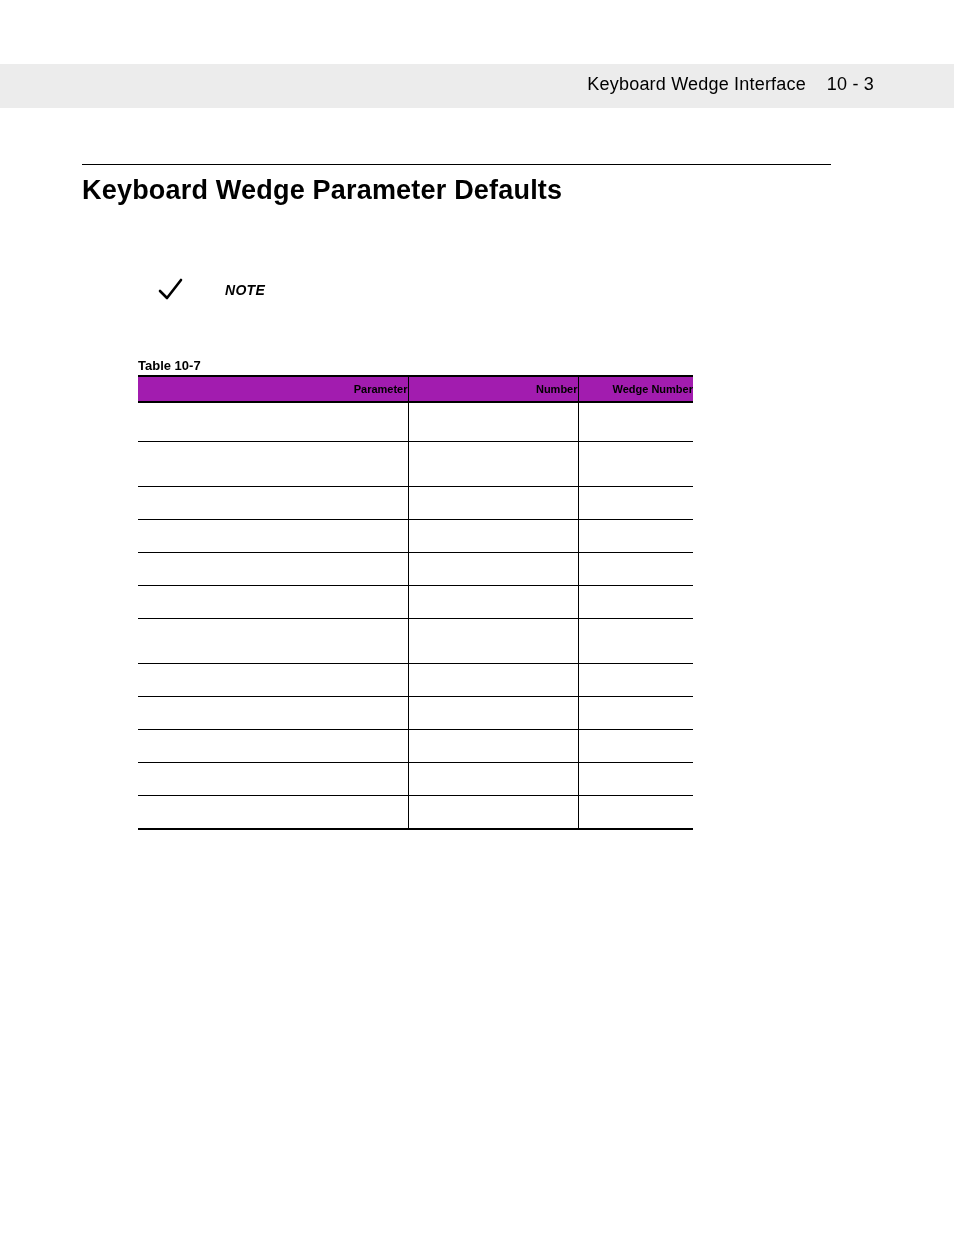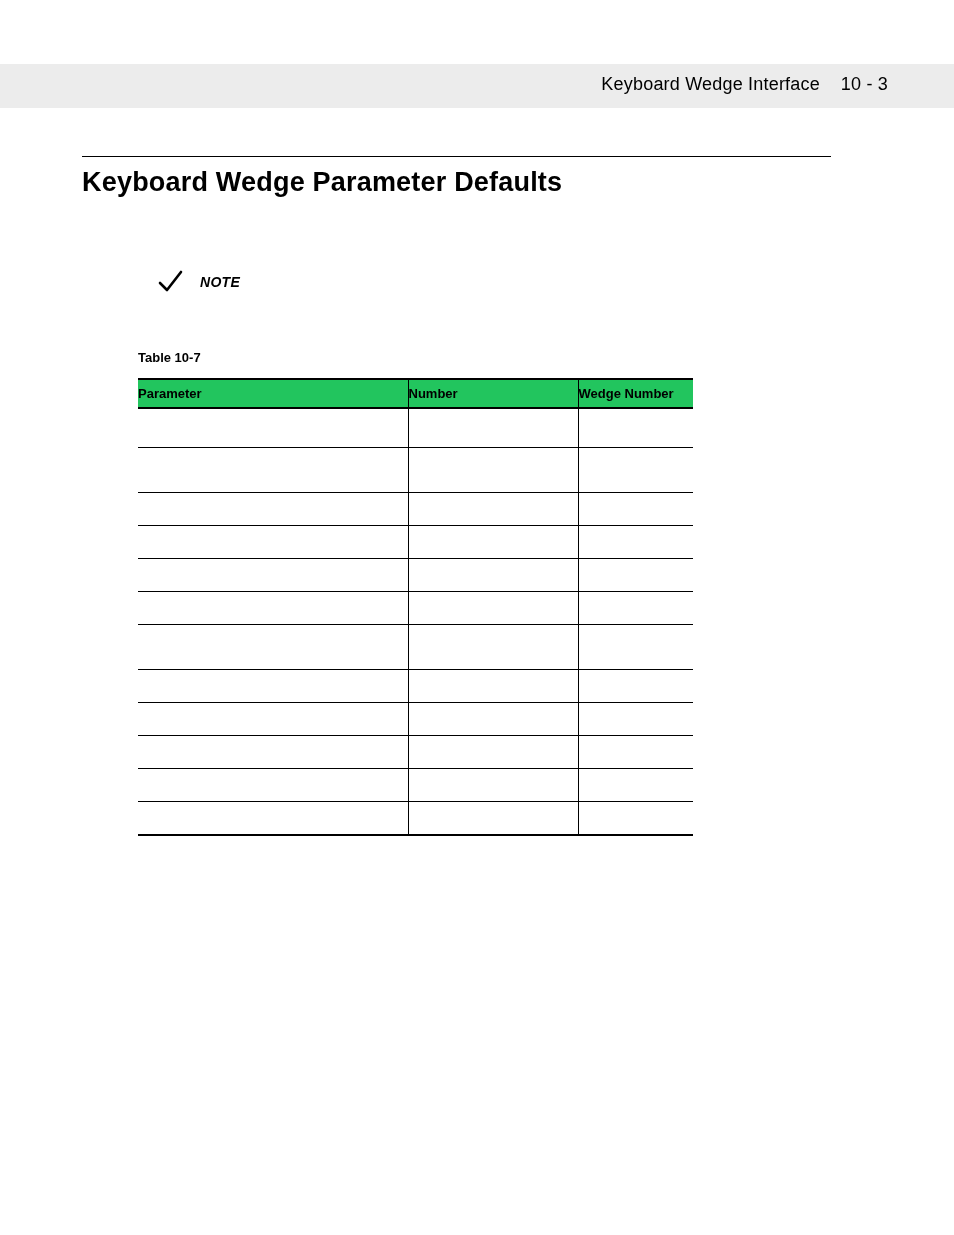--- a/index.html
+++ b/index.html
@@ -11,71 +11,71 @@
     color: #000;
   }
   .top-band {
     background: #ececec;
     height: 44px;
     margin-top: 64px;
     position: relative;
   }
   .top-band .hdr {
     position: absolute;
-    right: 66px;
+    right: 80px;
     top: 10px;
     font-size: 18px;
     letter-spacing: 0.2px;
   }
   .page {
-    padding: 0 123px 0 82px;
+    padding: 8px 123px 0 82px;
   }
   .rule {
     border-top: 1px solid #000;
     margin-top: 48px;
     margin-bottom: 10px;
   }
   h1.section {
     font-family: "Arial Narrow", "Helvetica Neue Condensed", Arial, sans-serif;
     font-stretch: condensed;
     font-weight: 700;
     font-size: 27px;
     margin: 0 0 70px 0;
     letter-spacing: 0.2px;
   }
   .note-row {
     display: flex;
     align-items: center;
-    gap: 16px;
+    gap: 41px;
     margin-left: 74px;
     margin-bottom: 54px;
   }
   .note-row svg { display: block; }
   .note-label {
     font-weight: 700;
     font-style: italic;
     font-size: 14px;
     letter-spacing: 0.3px;
   }
   .table-wrap { margin-left: 56px; }
   .table-caption {
     font-weight: 700;
     font-size: 13px;
-    margin-bottom: 13px;
+    margin-bottom: 2px;
   }
   table.params {
     border-collapse: collapse;
     width: 555px;
     table-layout: fixed;
   }
   table.params th {
-    background: #22c55e;
+    background: #a21caf;
     font-weight: 700;
-    font-size: 13px;
-    text-align: left;
+    font-size: 11px;
+    text-align: right;
     padding: 6px 0;
     border-top: 2px solid #000;
     border-bottom: 2px solid #000;
     border-left: 1px solid #000;
     border-right: 1px solid #000;
   }
   table.params th:first-child { border-left: none; }
   table.params th:last-child  { border-right: none; }
   table.params td {
     border-bottom: 1px solid #000;

